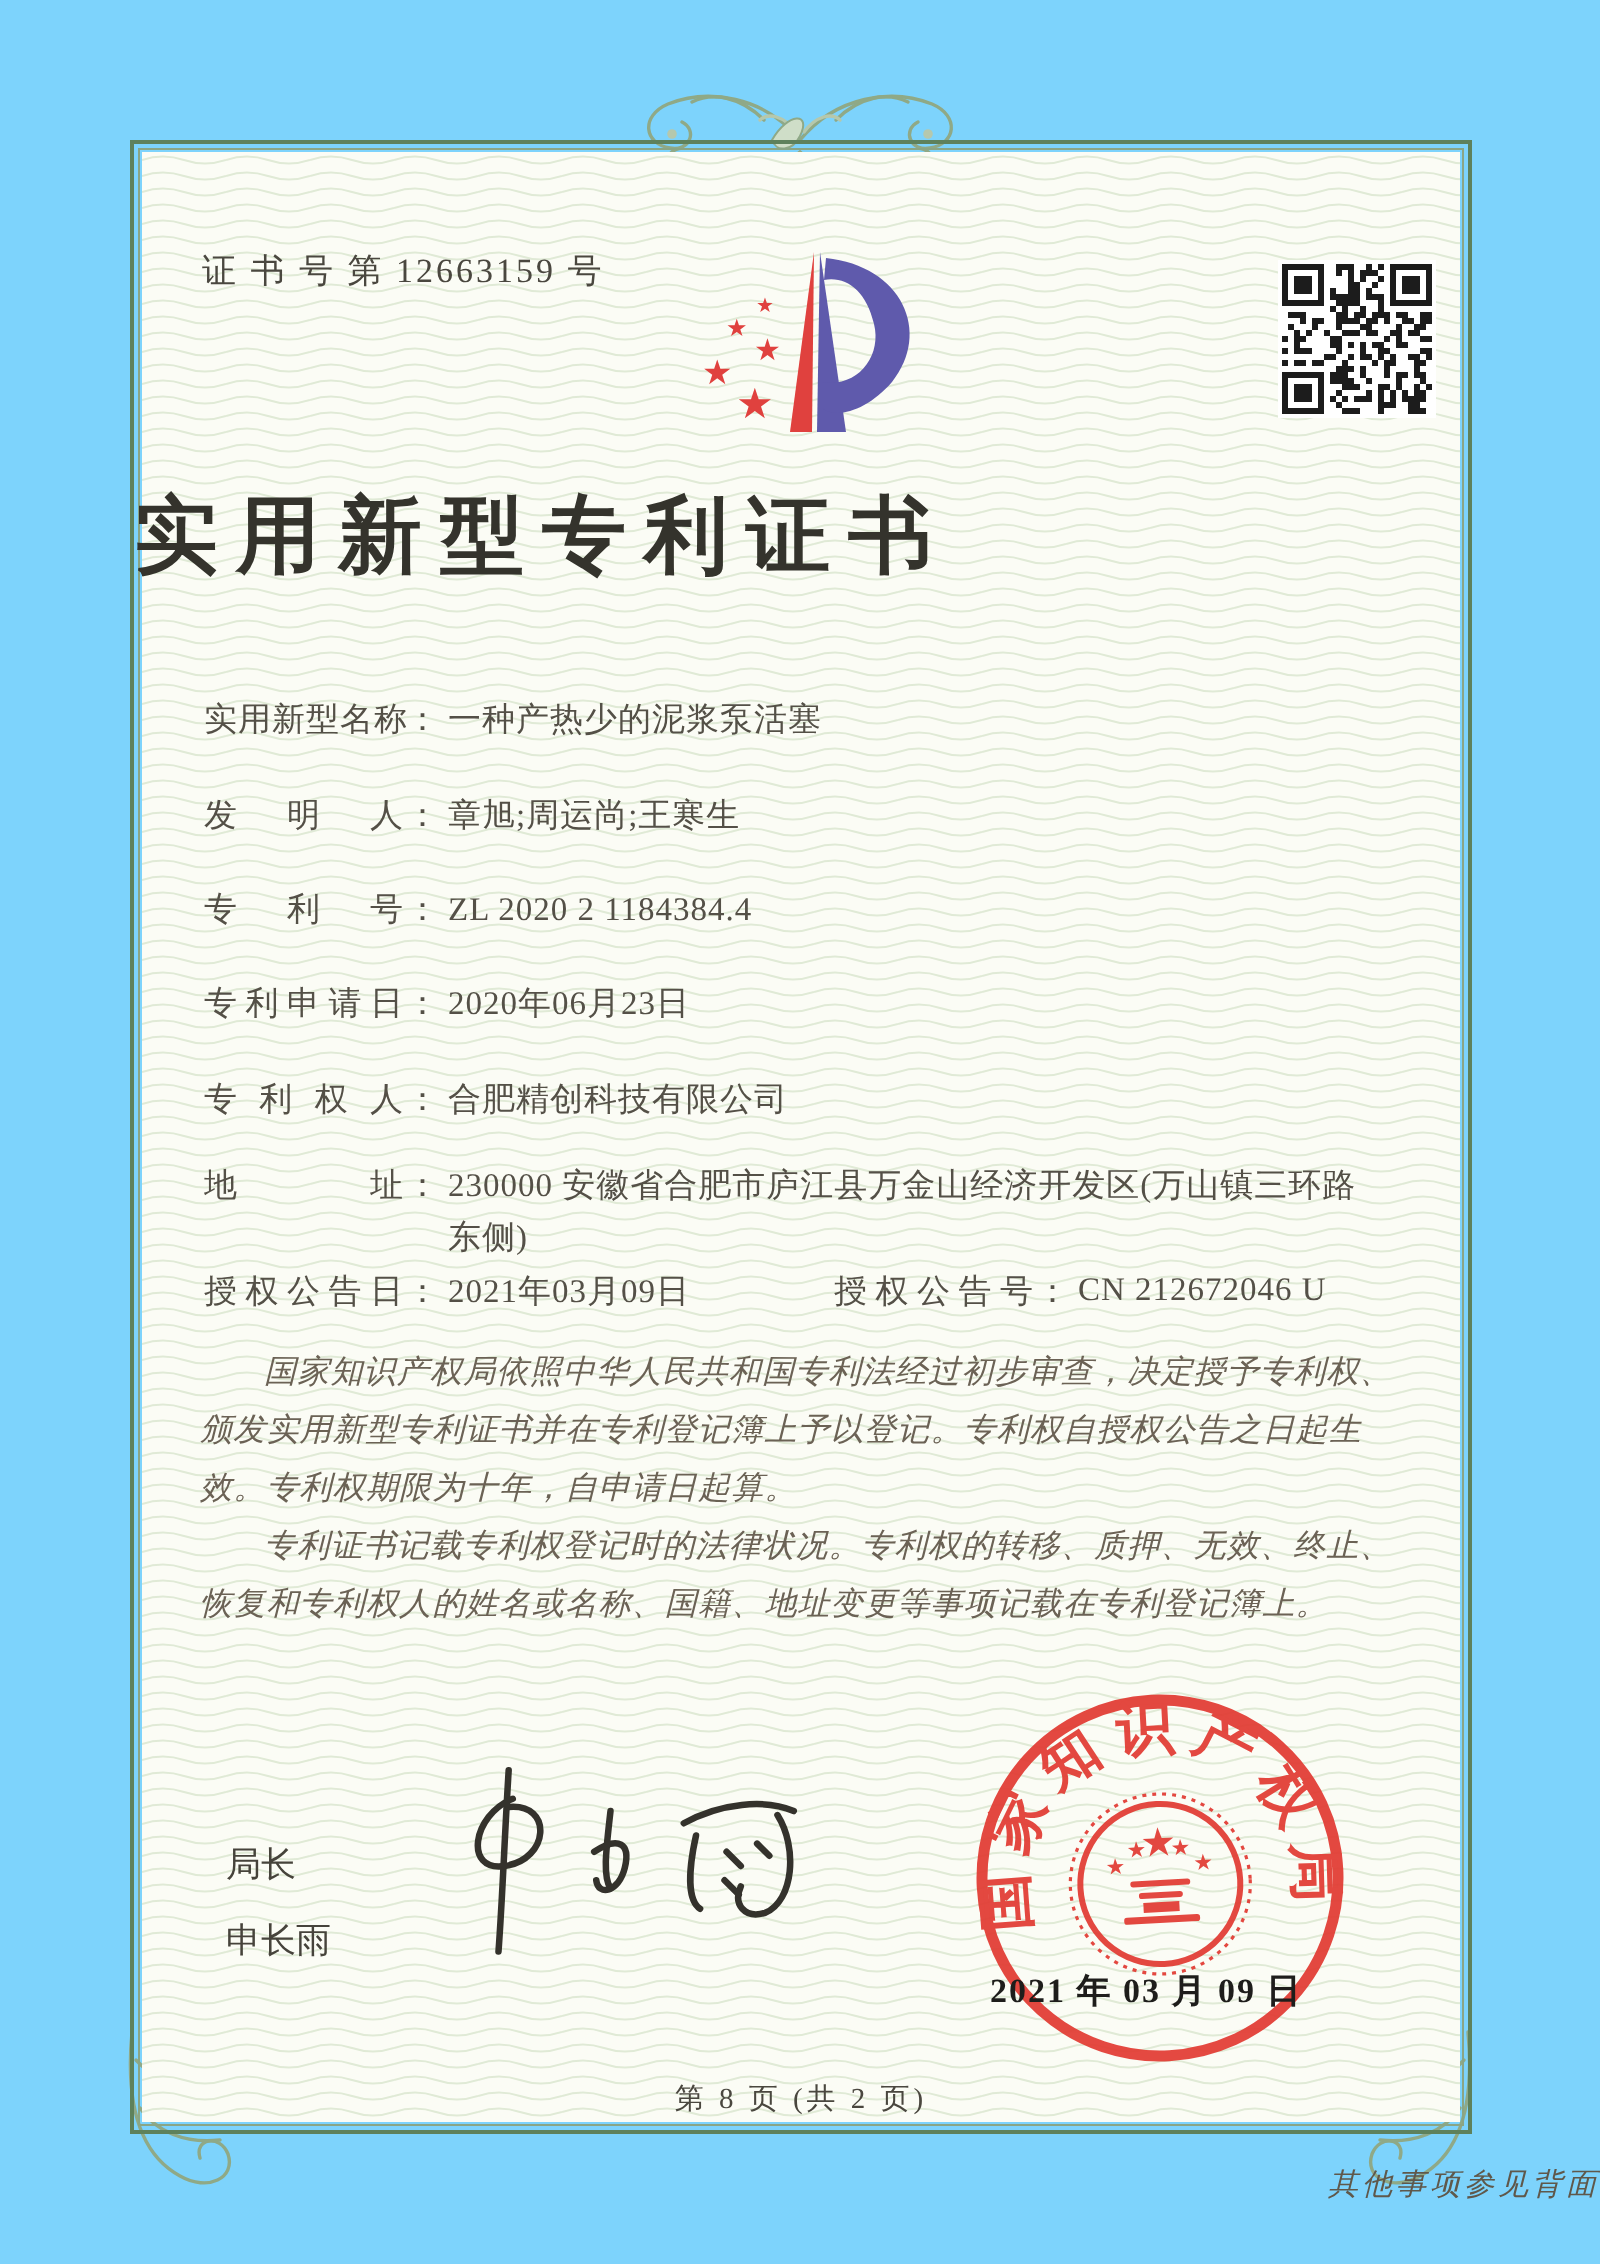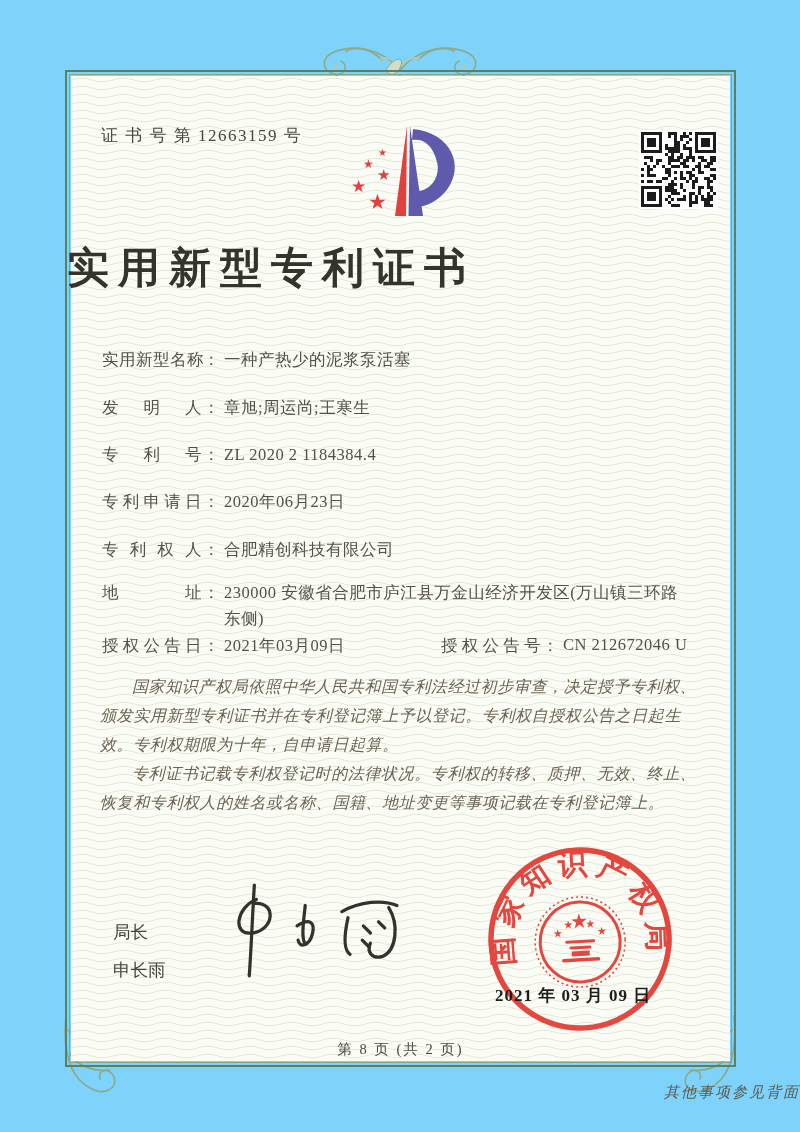--- a/index.html
+++ b/index.html
@@ -18,21 +18,21 @@
   .title{position:absolute;left:0;top:168px;width:100%;margin:0;text-align:left;
          font-size:42px;font-weight:700;letter-spacing:9px;color:#34332c;}
   
   .row{position:absolute;left:35px;display:flex;align-items:flex-start;
        font-size:16.5px;color:#545047;letter-spacing:0.5px;line-height:1.6;}
   .row .lab{display:inline-block;width:100px;text-align:justify;text-align-last:justify;white-space:nowrap;}
   .row .colon{display:inline-block;margin:0 4px 0 1px;}
   .row .val{display:inline-block;max-width:462px;}
   .row2{position:absolute;left:35px;top:563px;display:flex;font-size:16.5px;color:#545047;letter-spacing:0.5px;}
   .row2 .pair{display:flex;}
-  .row2 .pair.second{margin-left:96px;}
+  .row2 .pair.second{margin-left:72px;}
   .row2 .lab{display:inline-block;width:100px;text-align:justify;text-align-last:justify;white-space:nowrap;}
   .row2 .colon{margin:0 4px 0 1px;}
   
   .paras{position:absolute;left:33px;top:600px;width:610px;font-style:italic;
          font-size:16px;line-height:1.82;color:#6b6255;letter-spacing:0.6px;}
   .paras p{margin:0;text-indent:2em;}
   
   .officer{position:absolute;left:46px;top:842px;font-size:17.5px;color:#46433b;line-height:2.15;}
   .signature{position:absolute;left:150px;top:805px;}
   .seal{position:absolute;left:418px;top:772px;}

